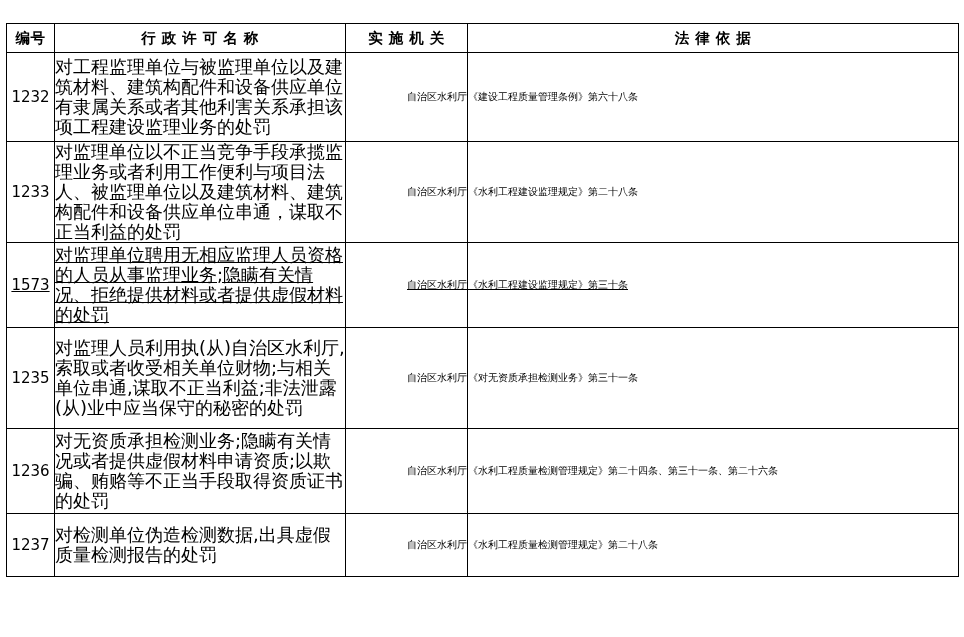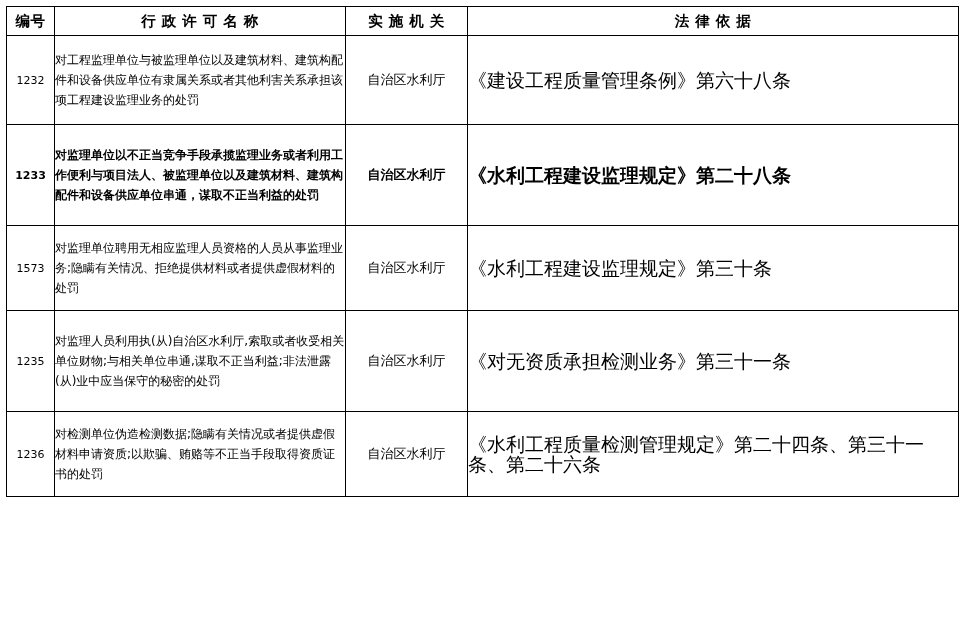--- a/index.html
+++ b/index.html
@@ -12,21 +12,21 @@
     height: 637px;
     font-family: "DejaVu Sans", "Liberation Sans", sans-serif;
     color: #000000;
     overflow: hidden;
   }
   .page {
     width: 964px;
     height: 637px;
     position: relative;
     box-sizing: border-box;
-    padding: 6px 6px 6px 6px;
+    padding: 23px 6px 6px 6px;
   }
   table.permit-table {
     border-collapse: collapse;
     table-layout: fixed;
     width: 952px;
     border: 1px solid #000;
   }
   table.permit-table col.c-id    { width: 48px; }
   table.permit-table col.c-name  { width: 291px; }
   table.permit-table col.c-org   { width: 122px; }
@@ -40,42 +40,42 @@
   }
   thead th {
     height: 28px;
     font-weight: bold;
     font-size: 14.5px;
     text-align: center;
     letter-spacing: 0.5px;
   }
   td.cell-id {
     text-align: center;
-    font-size: 11px;
+    font-size: 15px;
   }
   td.cell-name {
-    font-size: 12px;
+    font-size: 18px;
     line-height: 20px;
     padding: 8px 7px 8px 9px;
     text-align: left;
   }
   td.cell-org {
-    text-align: center;
-    font-size: 13px;
+    text-align: right;
+    font-size: 10px;
   }
   td.cell-law {
-    font-size: 19px;
+    font-size: 10px;
     line-height: 20px;
     padding: 8px 8px 8px 10px;
     text-align: left;
     margin-top: 44px;
   }
   tbody tr.r-1232 td { height: 88px; }
-  tbody tr.r-1233 td { height: 100px; font-weight: bold; }
-  tbody tr.r-1234 td { height: 84px; }
+  tbody tr.r-1233 td { height: 100px; }
+  tbody tr.r-1234 td { height: 84px; text-decoration: underline; }
   tbody tr.r-1235 td { height: 100px; }
   tbody tr.r-1236 td { height: 84px; }
   tbody tr.r-1237 td { height: 62px; }
 </style>
 </head>
 <body>
 
 <div class="page">
   <table class="permit-table">
     <colgroup>
@@ -112,19 +112,25 @@
         <td class="cell-law">《水利工程建设监理规定》第三十条</td>
       </tr>
       <tr class="r-1235">
         <td class="cell-id">1235</td>
         <td class="cell-name">对监理人员利用执(从)自治区水利厅,索取或者收受相关单位财物;与相关单位串通,谋取不正当利益;非法泄露(从)业中应当保守的秘密的处罚</td>
         <td class="cell-org">自治区水利厅</td>
         <td class="cell-law">《对无资质承担检测业务》第三十一条</td>
       </tr>
       <tr class="r-1236">
         <td class="cell-id">1236</td>
-        <td class="cell-name">对检测单位伪造检测数据;隐瞒有关情况或者提供虚假材料申请资质;以欺骗、贿赂等不正当手段取得资质证书的处罚</td>
+        <td class="cell-name">对无资质承担检测业务;隐瞒有关情况或者提供虚假材料申请资质;以欺骗、贿赂等不正当手段取得资质证书的处罚</td>
         <td class="cell-org">自治区水利厅</td>
         <td class="cell-law">《水利工程质量检测管理规定》第二十四条、第三十一条、第二十六条</td>
+      </tr>
+      <tr class="r-1237">
+        <td class="cell-id">1237</td>
+        <td class="cell-name">对检测单位伪造检测数据,出具虚假质量检测报告的处罚</td>
+        <td class="cell-org">自治区水利厅</td>
+        <td class="cell-law">《水利工程质量检测管理规定》第二十八条</td>
       </tr>
     </tbody>
   </table>
 </div>
 
 </body></html>

